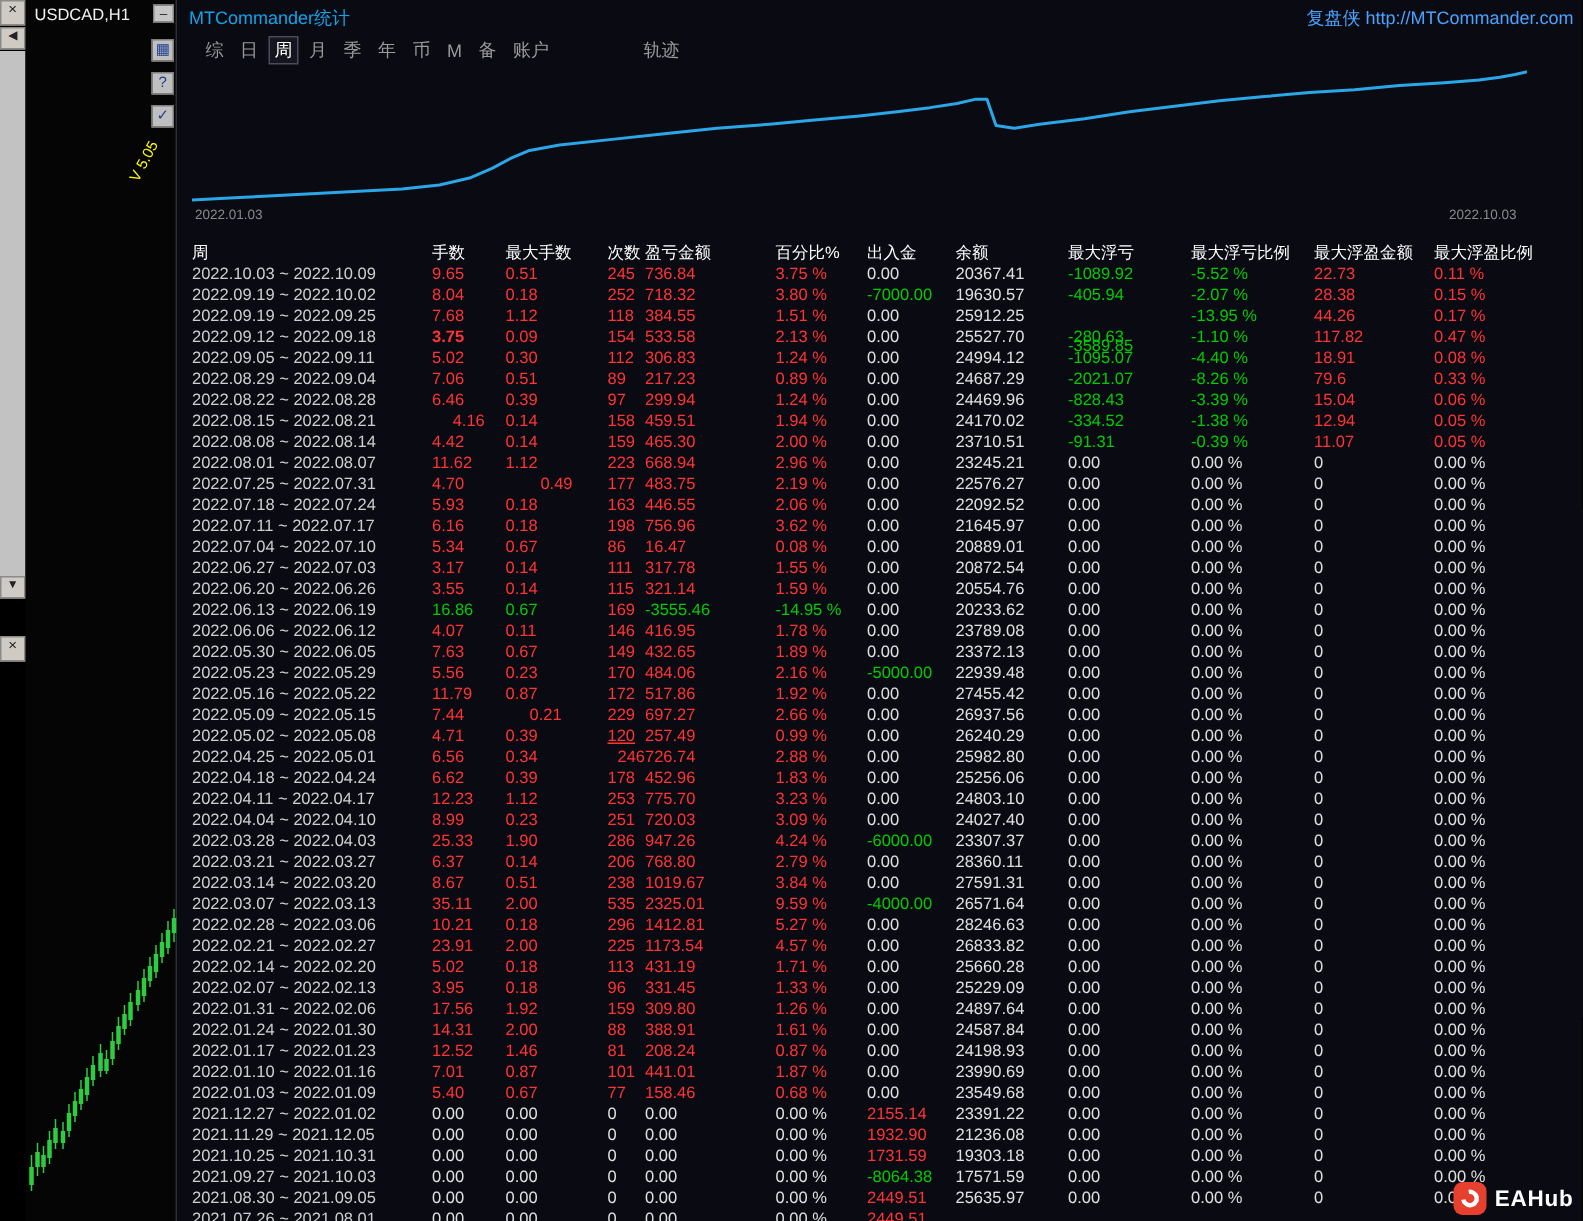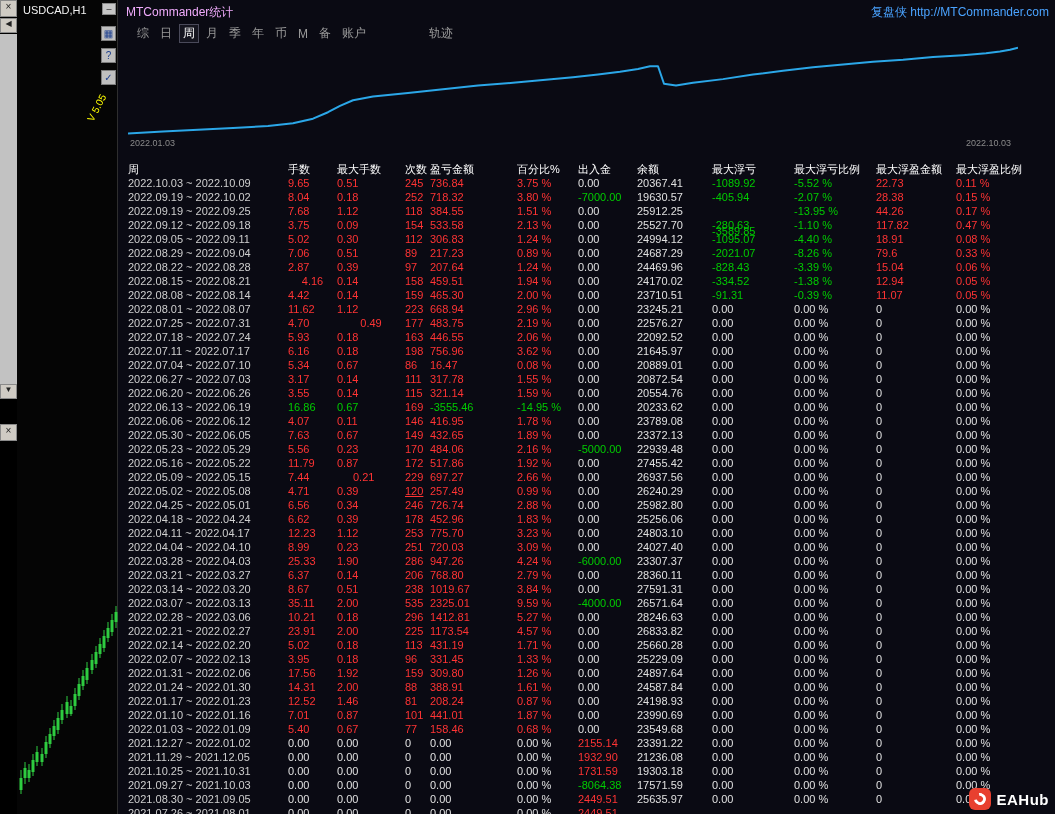--- a/index.html
+++ b/index.html
@@ -18,21 +18,21 @@
   .minbtn{position:absolute;left:85px;top:3px;width:14px;height:12px;background:#c6c6c6;color:#222;
           font-size:9px;line-height:11px;text-align:center;border:1px solid #888;box-sizing:border-box;}
   .sidebtn{position:absolute;left:84px;width:15px;height:15px;background:#bfbfbf;color:#1c3f8f;
            font-size:10px;line-height:14px;text-align:center;border:1px solid #7d7d7d;box-sizing:border-box;}
   .version{position:absolute;left:68px;top:118px;color:#ffff00;font-size:10px;white-space:nowrap;
            transform:rotate(-62deg);transform-origin:left top;}
   .candles{position:absolute;left:0;bottom:0;}
 
   
   .panel{position:absolute;left:118px;top:0;width:937px;height:814px;background:#0a0a13;}
-  .ptitle{position:absolute;left:8px;top:4px;font-size:12px;color:#f0abfc;white-space:nowrap;}
+  .ptitle{position:absolute;left:8px;top:4px;font-size:12px;color:#0ea5e9;white-space:nowrap;}
   .pbrand{position:absolute;right:6px;top:4px;font-size:12px;color:#4aa3ff;white-space:nowrap;}
   .menu{position:absolute;left:19px;top:25px;display:flex;gap:11px;font-size:12px;color:#9a9a9a;align-items:center;}
   .menu .mi{cursor:default;}
   .menu .sel{color:#ffffff;background:#15151f;border:1px solid #4a4a5a;padding:0 3px;margin:-1px -4px;}
   .menu .far{margin-left:52px;}
 
   .eqchart{position:absolute;left:10px;top:46px;width:900px;height:102px;}
   .eqchart .xl{position:absolute;bottom:0;font-size:9px;color:#8a8a8a;white-space:nowrap;}
 
   .stable{position:absolute;left:10px;top:162px;right:0;bottom:0;overflow:hidden;font-size:11px;}
@@ -200,21 +200,21 @@
           <span style="color: rgb(255, 52, 52);">1.51 %</span>
           <span style="color: rgb(224, 224, 224);">0.00</span>
           <span style="color: rgb(224, 224, 224);">25912.25</span>
           <span style="color: rgb(0, 204, 0); margin-top: 20px;">-3589.85</span>
           <span style="color: rgb(0, 204, 0);">-13.95 %</span>
           <span style="color: rgb(255, 52, 52);">44.26</span>
           <span style="color: rgb(255, 52, 52);">0.17 %</span>
         </div>
         <div class="trow">
           <span style="color: rgb(207, 207, 207);">2022.09.12 ~ 2022.09.18</span>
-          <span style="color: rgb(255, 52, 52);">3.75</span>
+          <span style="color: rgb(255, 52, 52); font-weight: bold;">3.75</span>
           <span style="color: rgb(255, 52, 52);">0.09</span>
           <span style="color: rgb(255, 52, 52);">154</span>
           <span style="color: rgb(255, 52, 52);">533.58</span>
           <span style="color: rgb(255, 52, 52);">2.13 %</span>
           <span style="color: rgb(224, 224, 224);">0.00</span>
           <span style="color: rgb(224, 224, 224);">25527.70</span>
           <span style="color: rgb(0, 204, 0);">-280.63</span>
           <span style="color: rgb(0, 204, 0);">-1.10 %</span>
           <span style="color: rgb(255, 52, 52);">117.82</span>
           <span style="color: rgb(255, 52, 52);">0.47 %</span>
@@ -242,24 +242,24 @@
           <span style="color: rgb(255, 52, 52);">0.89 %</span>
           <span style="color: rgb(224, 224, 224);">0.00</span>
           <span style="color: rgb(224, 224, 224);">24687.29</span>
           <span style="color: rgb(0, 204, 0);">-2021.07</span>
           <span style="color: rgb(0, 204, 0);">-8.26 %</span>
           <span style="color: rgb(255, 52, 52);">79.6</span>
           <span style="color: rgb(255, 52, 52);">0.33 %</span>
         </div>
         <div class="trow">
           <span style="color: rgb(207, 207, 207);">2022.08.22 ~ 2022.08.28</span>
-          <span style="color: rgb(255, 52, 52);">2.87</span>
+          <span style="color: rgb(255, 52, 52);">6.46</span>
           <span style="color: rgb(255, 52, 52);">0.39</span>
           <span style="color: rgb(255, 52, 52);">97</span>
-          <span style="color: rgb(255, 52, 52);">207.64</span>
+          <span style="color: rgb(255, 52, 52);">299.94</span>
           <span style="color: rgb(255, 52, 52);">1.24 %</span>
           <span style="color: rgb(224, 224, 224);">0.00</span>
           <span style="color: rgb(224, 224, 224);">24469.96</span>
           <span style="color: rgb(0, 204, 0);">-828.43</span>
           <span style="color: rgb(0, 204, 0);">-3.39 %</span>
           <span style="color: rgb(255, 52, 52);">15.04</span>
           <span style="color: rgb(255, 52, 52);">0.06 %</span>
         </div>
         <div class="trow">
           <span style="color: rgb(207, 207, 207);">2022.08.15 ~ 2022.08.21</span>
@@ -482,21 +482,21 @@
           <span style="color: rgb(224, 224, 224);">26240.29</span>
           <span style="color: rgb(224, 224, 224);">0.00</span>
           <span style="color: rgb(224, 224, 224);">0.00 %</span>
           <span style="color: rgb(224, 224, 224);">0</span>
           <span style="color: rgb(224, 224, 224);">0.00 %</span>
         </div>
         <div class="trow">
           <span style="color: rgb(207, 207, 207);">2022.04.25 ~ 2022.05.01</span>
           <span style="color: rgb(255, 52, 52);">6.56</span>
           <span style="color: rgb(255, 52, 52);">0.34</span>
-          <span style="color: rgb(255, 52, 52);">246</span>
+          <span style="color: rgb(255, 52, 52); text-align: right;">246</span>
           <span style="color: rgb(255, 52, 52);">726.74</span>
           <span style="color: rgb(255, 52, 52);">2.88 %</span>
           <span style="color: rgb(224, 224, 224);">0.00</span>
           <span style="color: rgb(224, 224, 224);">25982.80</span>
           <span style="color: rgb(224, 224, 224);">0.00</span>
           <span style="color: rgb(224, 224, 224);">0.00 %</span>
           <span style="color: rgb(224, 224, 224);">0</span>
           <span style="color: rgb(224, 224, 224);">0.00 %</span>
         </div>
         <div class="trow">

